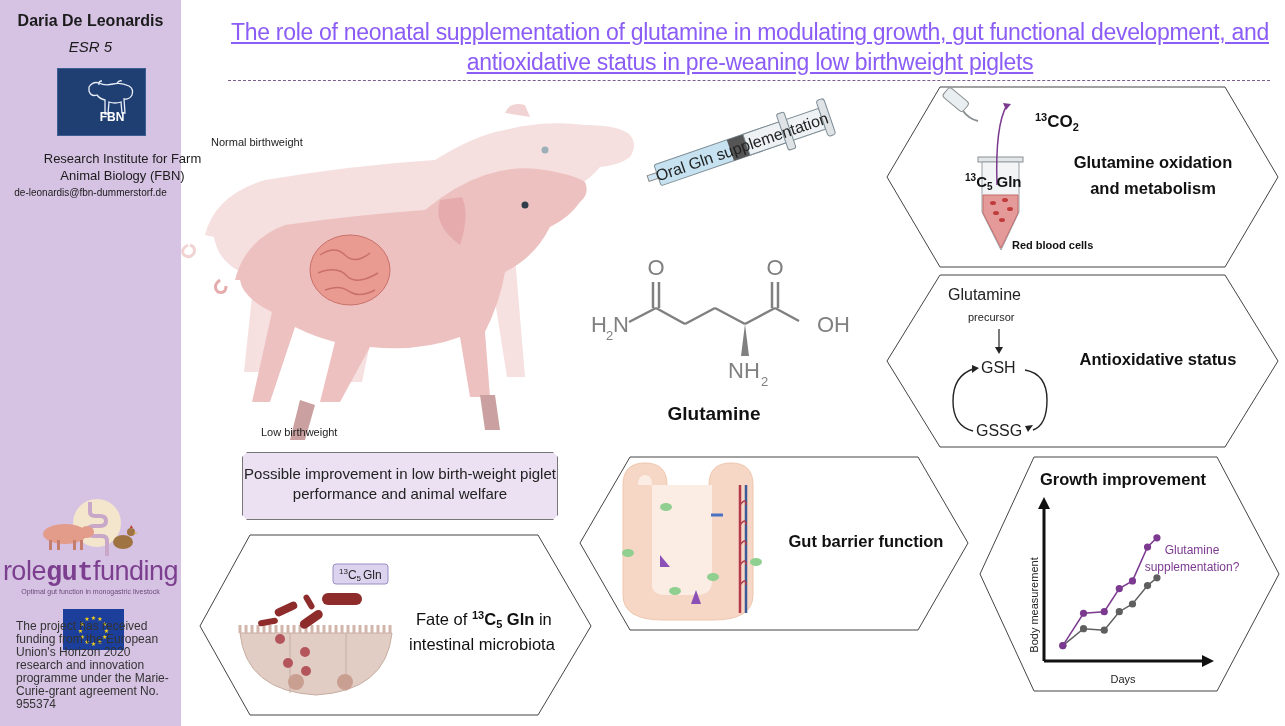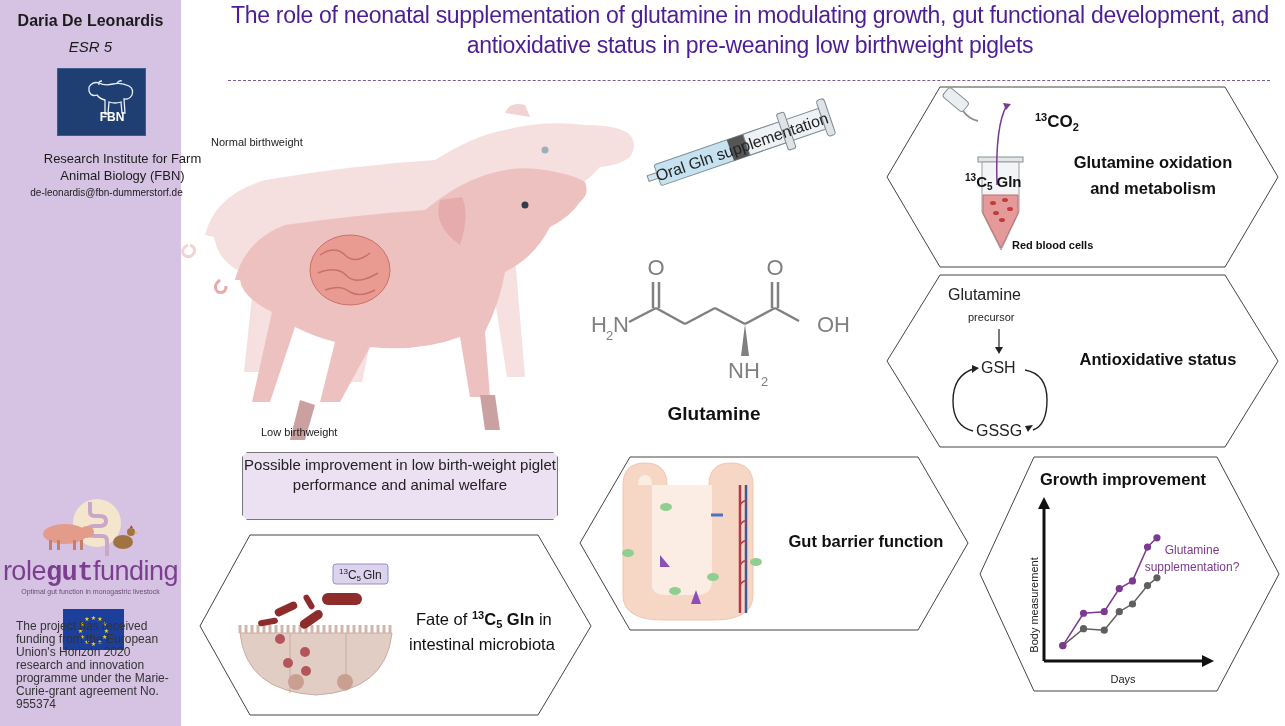--- a/index.html
+++ b/index.html
@@ -5,37 +5,37 @@
   html, body { margin:0; padding:0; }
   body { width:1285px; height:726px; position:relative; background:#ffffff; overflow:hidden;
          font-family:"Liberation Sans", "DejaVu Sans", sans-serif; color:#111; }
   .abs { position:absolute; }
   
   #sidebar { left:0; top:0; width:181px; height:726px; background:#d6c3e3; }
   .sb-name { left:0; top:12px; width:181px; text-align:center; font-weight:bold; font-size:16px; color:#1b1b1b; }
   .sb-esr { left:0; top:38px; width:181px; text-align:center; font-size:15px; color:#1b1b1b;font-style:italic; }
   .fbn-logo { left:57px; top:68px; width:66px; height:66px; background:#1f3f73; border:1px solid #3c5d92;padding-left:21px; }
   .sb-inst { left:0; top:150px; width:181px; text-align:center; font-size:13px; line-height:17px; color:#1b1b1b;padding-left:32px; }
-  .sb-email { left:0; top:187px; width:181px; text-align:center; font-size:10px; color:#1b1b1b;margin-left:16px; }
+  .sb-email { left:0; top:187px; width:181px; text-align:center; font-size:10px; color:#1b1b1b; }
   .mgh-art { left:35px; top:498px; width:110px; height:60px; }
   .mgh-word { left:0; top:556px; width:181px; text-align:center; font-size:27px; color:#7c3f8f; letter-spacing:-0.5px; }
   .mgh-word b { font-weight:bold;font-family:Liberation Mono, monospace; }
   .mgh-tag { left:0; top:588px; width:181px; text-align:center; font-size:7px; color:#6a4b78; }
   .eu-flag { left:63px; top:609px; width:61px; height:41px; background:#1b3f9a; }
   .sb-fund { left:16px; top:620px; width:160px; font-size:12px; line-height:13px; color:#333; }
 
   
-  .title { left:215px; top:0; width:1070px; text-align:center; font-size:23px; line-height:30px; color:#4c1d95;
-           font-family:"Liberation Sans Narrow","Liberation Sans", sans-serif; letter-spacing:-0.3px; }
+  .title { left:215px; top:17px; width:1070px; text-align:center; font-size:23px; line-height:30px; color:#8b5cf6;
+           font-family:"Liberation Sans Narrow","Liberation Sans", sans-serif; letter-spacing:-0.3px;text-decoration:underline; }
   .divider { left:228px; top:80px; width:1042px; height:0; border-top:1px dashed #7b5d8c; }
   .hex-svg { position:absolute; overflow:visible; }
 
   .improve-box { left:242px; top:452px; width:316px; height:68px; background:#ebe1f2; border:1px solid #777;
                  clip-path:polygon(5px 0, calc(100% - 5px) 0, 100% 5px, 100% calc(100% - 5px), calc(100% - 5px) 100%, 5px 100%, 0 calc(100% - 5px), 0 5px);
-                 text-align:center; font-size:15px; line-height:20px; color:#222; box-sizing:border-box; padding-top:2px; }
+                 text-align:center; font-size:15px; line-height:20px; color:#222; box-sizing:border-box; padding-top:11px; }
 </style>
 </head>
 <body>
 
 <div id="sidebar" class="abs">
   <div class="abs sb-name">Daria De Leonardis</div>
   <div class="abs sb-esr">ESR 5</div>
   <div class="abs fbn-logo">
     <svg width="66" height="66" viewBox="0 0 66 66">
       <g fill="none" stroke="#e8eef8" stroke-width="1.3">

